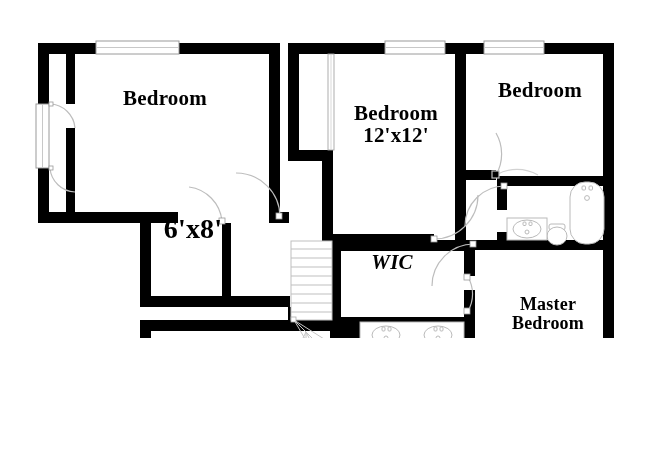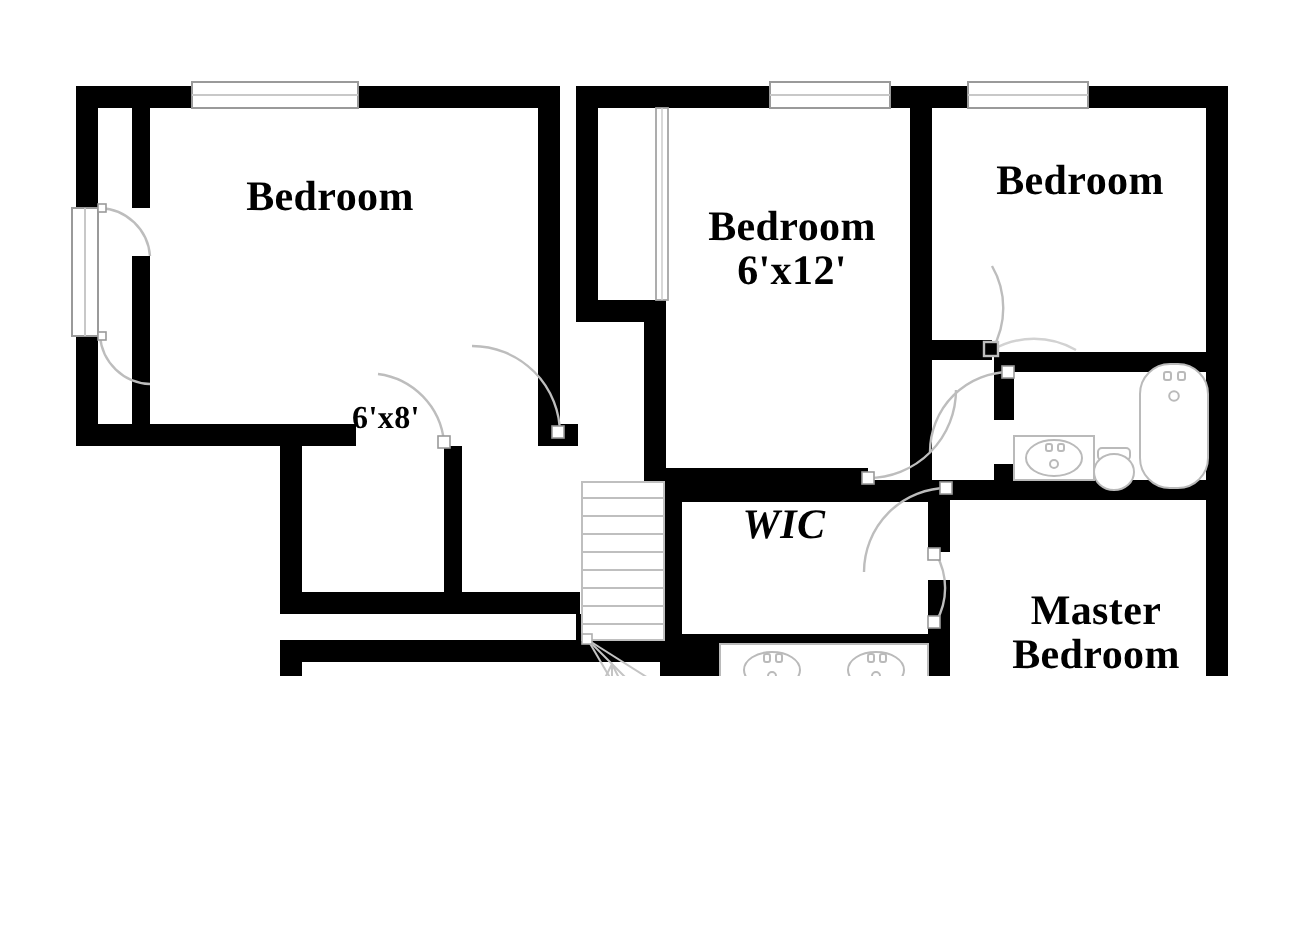--- a/index.html
+++ b/index.html
@@ -263,34 +263,34 @@
         <line x1="434" y1="414" x2="434" y2="388"></line>
       </g>
     </g>
 
   </svg>
 
   <div class="room-label" style="left:0px; top:88px; width:330px; font-size:21px;">
     <span class="ln1">Bedroom</span>
   </div>
 
-  <div class="room-label" style="left:123px; top:202px; width:140px; font-size:16px;">
+  <div class="room-label" style="left:123px; top:214px; width:140px; font-size:28px;">
     <span class="ln2">6'x8'</span>
   </div>
 
   <div class="room-label" style="left:296px; top:103px; width:200px; font-size:21px;">
     <span class="ln1">Bedroom</span>
-    <span class="ln2">6'x12'</span>
+    <span class="ln2">12'x12'</span>
   </div>
 
   <div class="room-label" style="left:440px; top:80px; width:200px; font-size:21px;">
     <span class="ln1">Bedroom</span>
   </div>
 
   <div class="room-label" style="left:322px; top:252px; width:140px; font-size:21px;font-style:italic;">
     <span class="ln1">WIC</span>
   </div>
 
-  <div class="room-label" style="left:478px; top:295px; width:140px; font-size:21px;">
+  <div class="room-label" style="left:478px; top:295px; width:140px; font-size:18px;">
     <span class="ln1">Master<br>Bedroom</span>
   </div>
 
 </div>
 
 </body></html>

